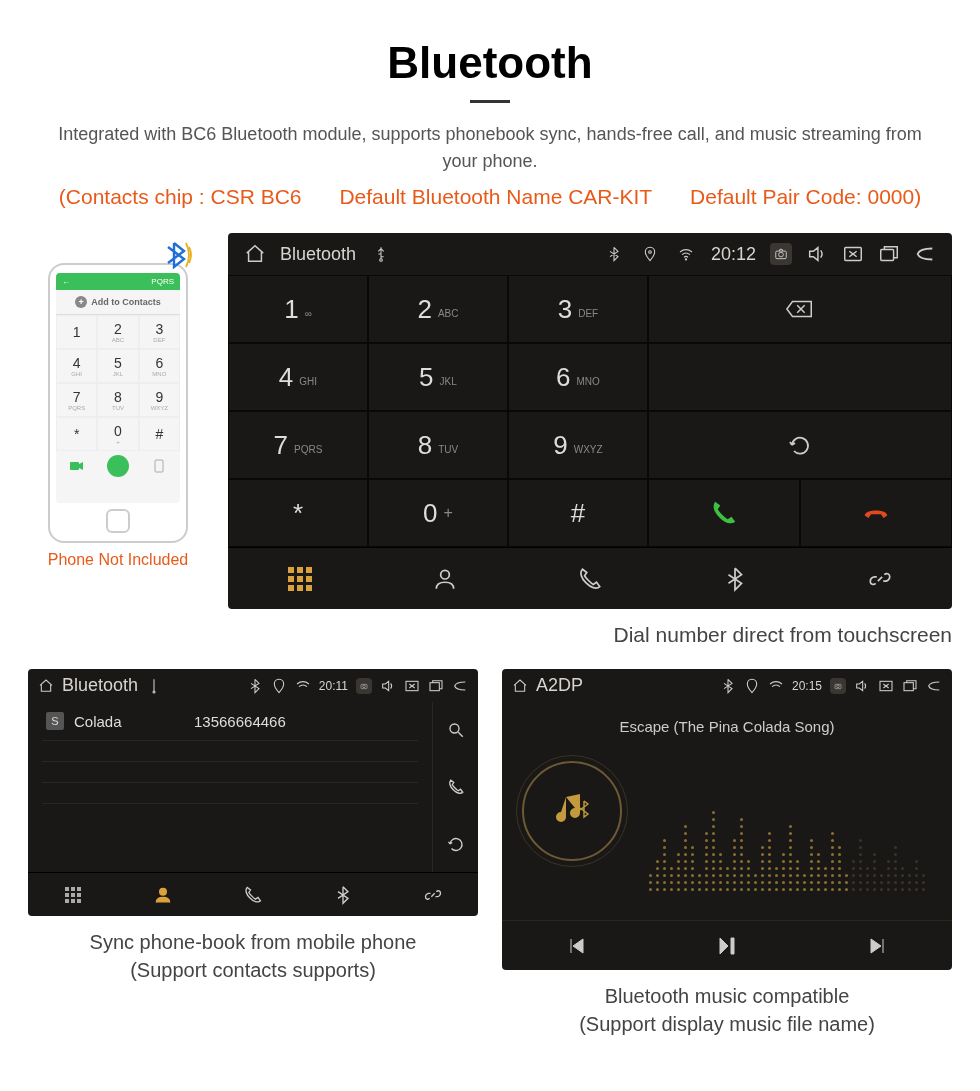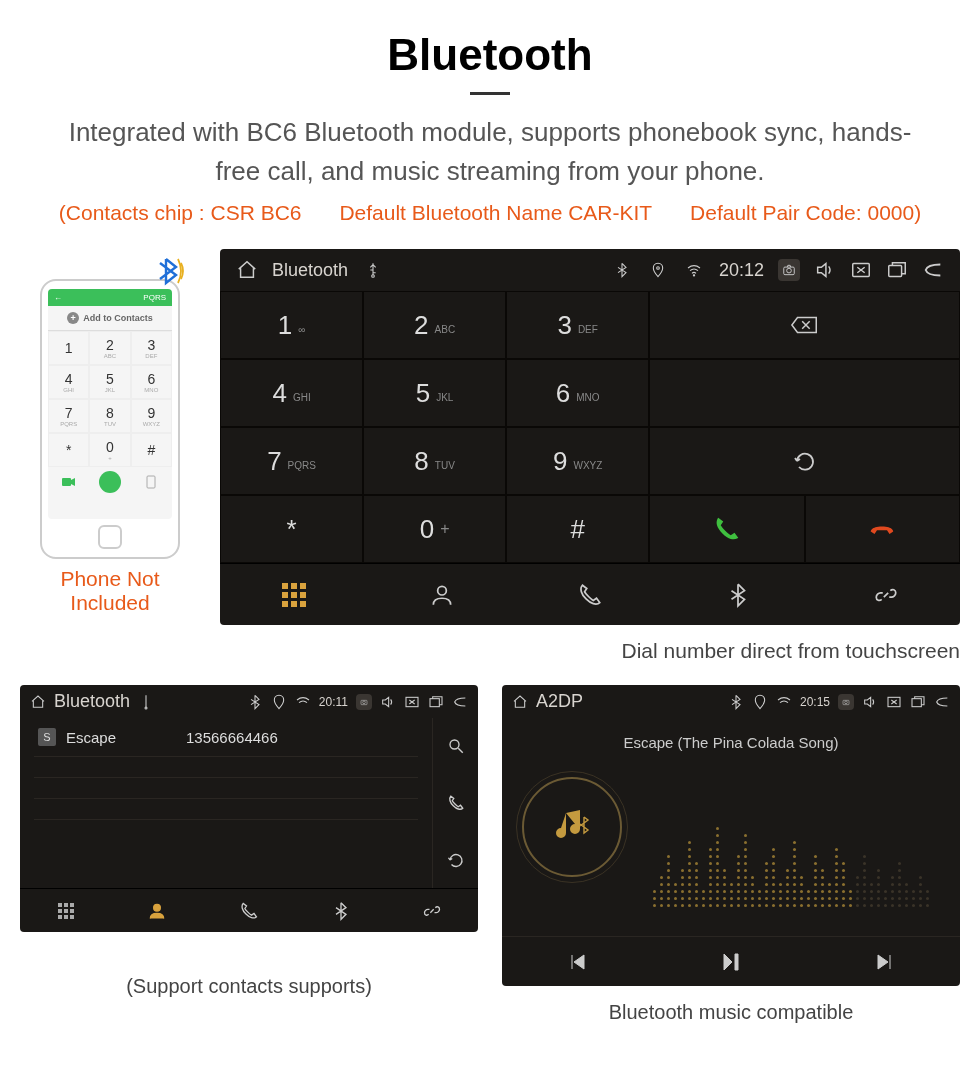--- a/index.html
+++ b/index.html
@@ -1,25 +1,25 @@
 <!DOCTYPE html>
 <html><head>
 <meta charset="utf-8">
 <style>
 * { margin:0; padding:0; box-sizing:border-box; font-family:Arial,sans-serif; }
 body { background:#fff; width:980px; }
-.page { padding:20px; }
+.page { padding:28px; }
 .title { text-align:center; font-size:44px; font-weight:bold; margin-top:10px; }
 .underline { width:40px; height:3px; background:#333; margin:12px auto 18px; }
-.desc { text-align:center; font-size:26px; color:#555; line-height:1.5; max-width:880px; margin:12px auto 10px; }
+.desc { text-align:center; font-size:18px; color:#555; line-height:1.5; max-width:880px; margin:12px auto 10px; }
 .spec { text-align:center; font-size:21px; color:#e85a1a; margin-bottom:24px; }
 .spec span { margin:0 16px; }
 .top-row { display:flex; align-items:flex-start; gap:20px; }
 .phone-col { width:180px; text-align:center; margin-top:30px; }
-.phone-not-included { color:#e85a1a; font-size:21px; margin-top:8px; }
+.phone-not-included { color:#e85a1a; font-size:16px; margin-top:8px; }
 .device { background:#1a1816; border-radius:4px; color:#d8d4cf; overflow:hidden; }
 .device.main { flex:1; width:740px; }
 .statusbar { display:flex; align-items:center; justify-content:space-between; padding:10px 16px; font-size:18px; }
 .statusbar .left, .statusbar .right { display:flex; align-items:center; gap:14px; }
 .statusbar .app-title { font-size:18px; font-weight:500; }
 .sb-icon { width:22px; height:22px; display:flex; align-items:center; justify-content:center; }
 .sb-icon svg { width:100%; height:100%; stroke:#ccc; fill:none; stroke-width:1.6; }
 .sb-sm svg { width:16px; height:16px; }
 .keypad-area { display:flex; }
 .keypad { display:grid; grid-template-columns:repeat(3,1fr); flex:0 0 58%; }
@@ -435,21 +435,21 @@
                 <svg viewBox="0 0 24 24">
                   <path d="M20 6 Q6 6 4 12 Q6 18 20 18"></path>
                 </svg>
               </div>
         </div>
       </div>
       <div class="contacts-body">
         <div class="contacts-list">
           <div class="contact-row">
             <div class="badge">S</div>
-            <div class="name">Escape</div>
+            <div class="name">Colada</div>
             <div>13566664466</div>
           </div>
           <div class="contact-row"></div>
           <div class="contact-row"></div>
           <div class="contact-row"></div>
         </div>
         <div class="contacts-side">
           <div>
                 <svg viewBox="0 0 24 24">
                   <circle cx="10" cy="10" r="6"></circle>
@@ -499,21 +499,21 @@
               </svg>
             </div>
         <div class="nav-btn">
               <svg viewBox="0 0 24 24">
                 <path d="M10 14 L14 10 M8 16 C6 18 3 17 3 14 C3 12 5 10 7 10 L9 10 M16 8 C18 6 21 7 21 10 C21 12 19 14 17 14 L15 14"></path>
               </svg>
             </div>
       </div>
     </div>
     <p class="caption-sm">
-      <br><span>(Support contacts supports)</span>
+      <span>Sync phone-book from mobile phone</span><br><span>(Support contacts supports)</span>
     </p>
   </div>
 
   <div>
     <div class="device small">
       <div class="statusbar">
         <div class="left">
           <div class="sb-icon">
                 <svg viewBox="0 0 24 24">
                   <path d="M3 11 L12 3 L21 11 M5 10 V20 H19 V10"></path>
@@ -909,18 +909,18 @@
               </svg>
             </div>
         <div>
               <svg viewBox="0 0 24 24">
                 <path d="M18 5 V19 M6 5 L16 12 L6 19 Z"></path>
               </svg>
             </div>
       </div>
     </div>
     <p class="caption-sm">
-      <span>Bluetooth music compatible</span><br>
+      <span>Bluetooth music compatible</span><br><span>(Support display music file name)</span>
     </p>
   </div>
 </div>
 
 </div>
 
 </body></html>

